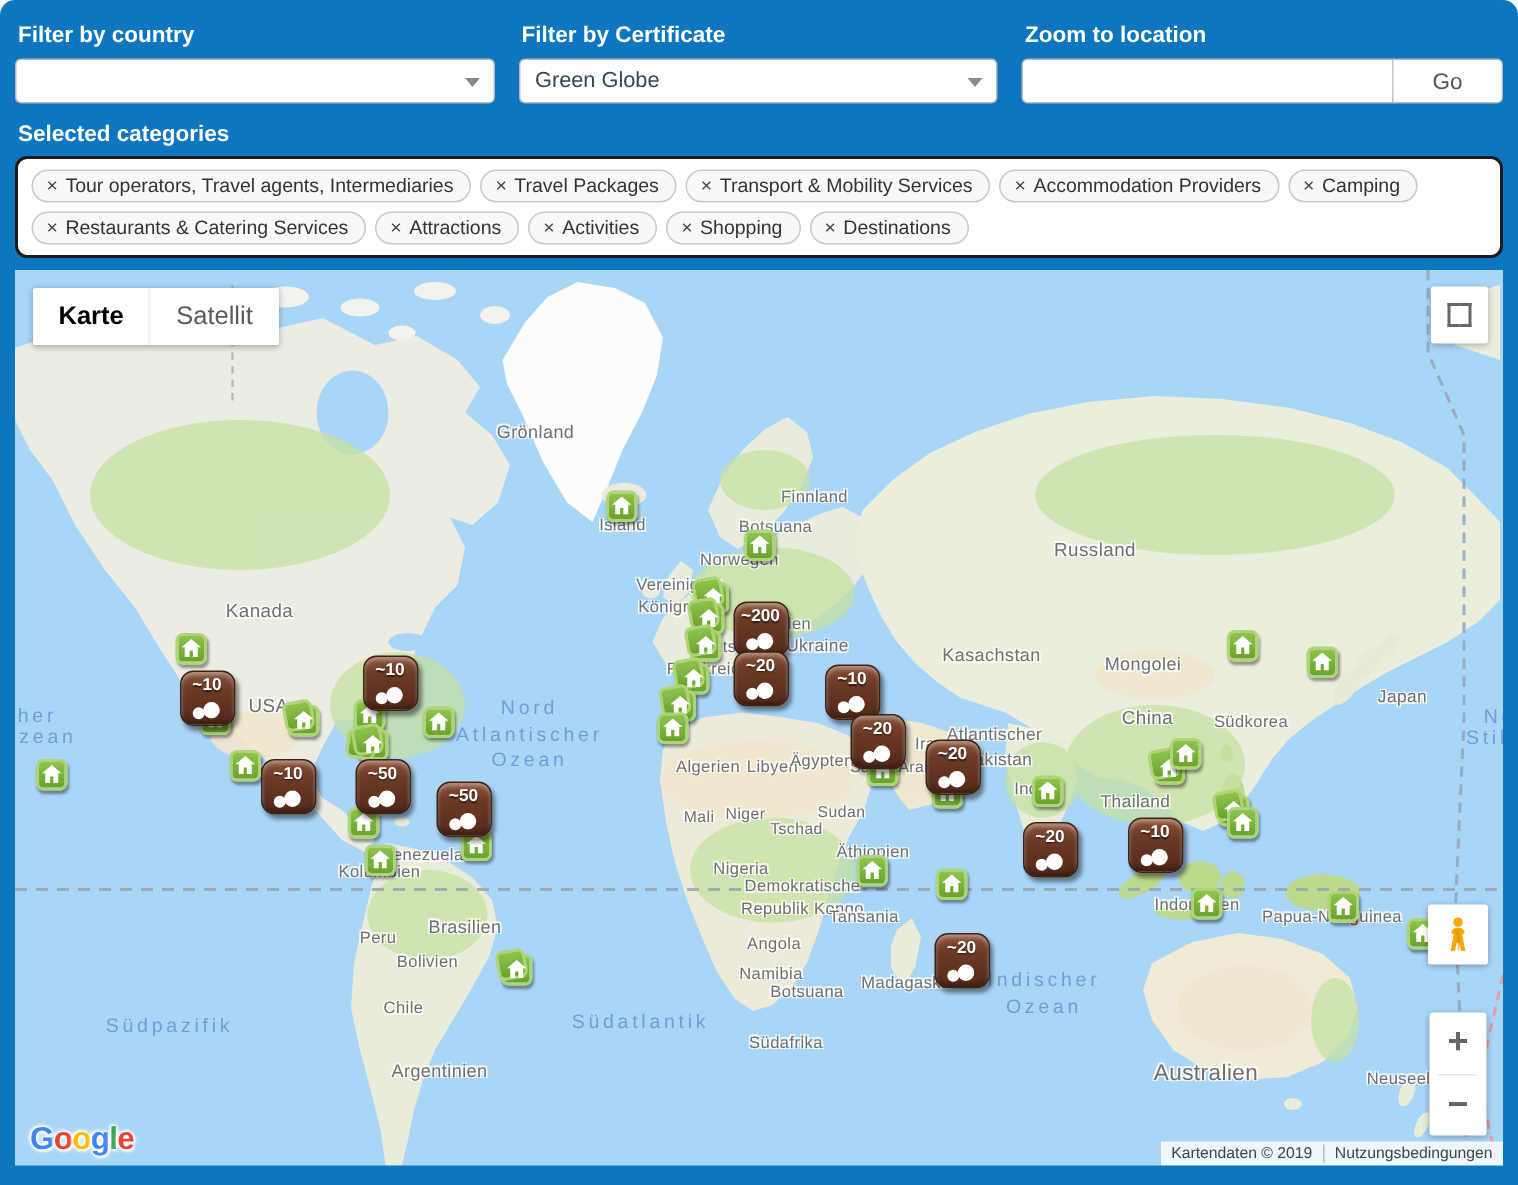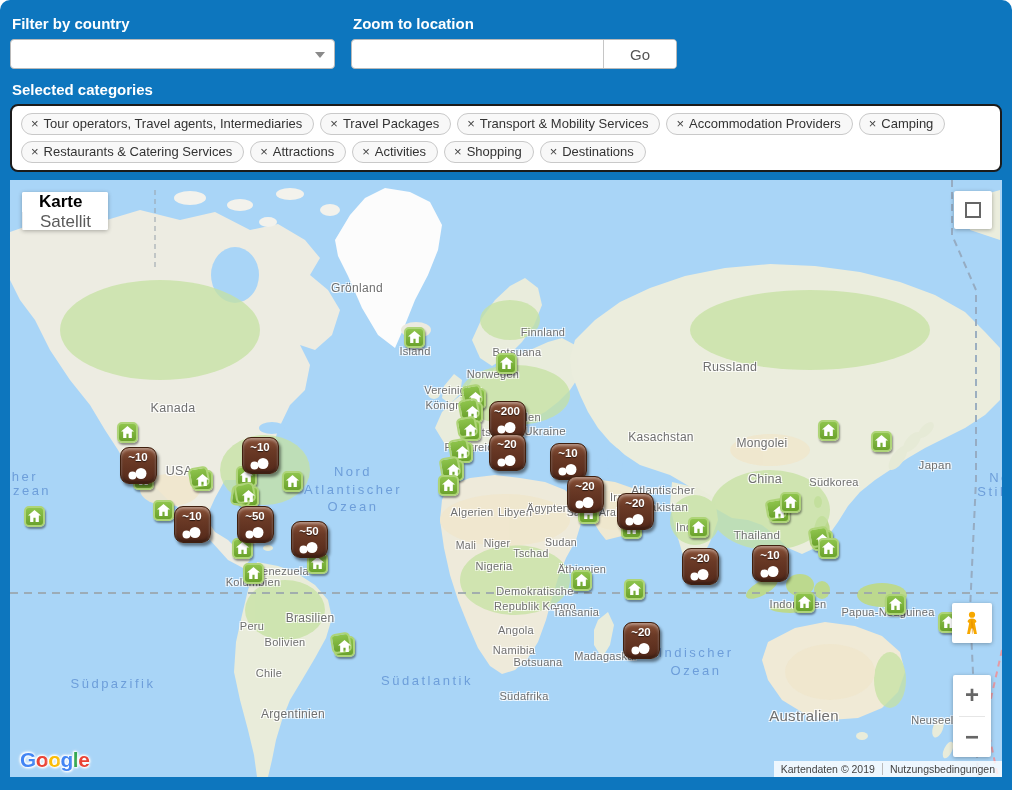--- a/index.html
+++ b/index.html
@@ -44,21 +44,21 @@
   .cl-dots{position:absolute;left:5px;bottom:3px;}
   .house{position:absolute;width:21px;height:21px;border-radius:5px;z-index:2;cursor:pointer;box-sizing:border-box;
     background:linear-gradient(180deg,#8ec44c,#6ba22d);border:2px solid #aed478;
     box-shadow:1px 2px 2px rgba(0,0,0,.4);display:grid;place-items:center;}
   .house.s2::before,.house.s3::before{content:"";position:absolute;top:-5px;left:-5px;width:16px;height:16px;border-radius:5px;
     background:linear-gradient(180deg,#8ec44c,#6ba22d);border:2px solid #aed478;transform:rotate(-10deg);z-index:-1;}
   .house.s3::after{content:"";position:absolute;top:-2px;left:-9px;width:16px;height:16px;border-radius:5px;
     background:linear-gradient(180deg,#8ec44c,#6ba22d);border:2px solid #aed478;transform:rotate(8deg);z-index:-2;}
   
   .maptype{position:absolute;left:12px;top:12px;display:flex;height:38px;z-index:5;border-radius:2px;overflow:hidden;
-    box-shadow:0 1px 4px rgba(0,0,0,.3);background:#fff;flex-direction:column;}
+    box-shadow:0 1px 4px rgba(0,0,0,.3);background:#fff;}
   .maptype .mt{padding:0 17px;display:flex;align-items:center;font-size:17px;cursor:pointer;background:#fff;}
   .mt.karte{color:#000;font-weight:bold;}
   .mt.sat{color:#5b5b5b;border-left:1px solid #ededed;}
   .fsbtn{position:absolute;right:10px;top:11px;width:38px;height:38px;background:#fff;border-radius:2px;z-index:5;
     box-shadow:0 1px 4px rgba(0,0,0,.3);display:grid;place-items:center;cursor:pointer;}
   .fsicon{width:16px;height:16px;position:relative;}
   .fsicon i{position:absolute;width:6px;height:6px;border:2px solid #666;}
   .fsicon i:nth-child(1){left:0;top:0;border-right:none;border-bottom:none;}
   .fsicon i:nth-child(2){right:0;top:0;border-left:none;border-bottom:none;}
   .fsicon i:nth-child(3){left:0;bottom:0;border-right:none;border-top:none;}
@@ -85,20 +85,27 @@
 <div class="app">
 
   <div class="filters-row">
     <div class="fcol">
       <div class="flabel">Filter by country</div>
       <div class="select">
         <span></span>
         <span class="caret"></span>
       </div>
     </div>
+    <div class="fcol">
+      <div class="flabel">Filter by Certificate</div>
+      <div class="select">
+        <span>Green Globe</span>
+        <span class="caret"></span>
+      </div>
+    </div>
     <div class="fcol last">
       <div class="flabel">Zoom to location</div>
       <div class="zoombox">
         <input type="text" value="" style="">
         <div class="gobtn">Go</div>
       </div>
     </div>
   </div>
 
   <div class="selcat-label">Selected categories</div>
@@ -268,21 +275,21 @@
         </div>
         <div class="maplabel c" style="left: 487px; top: 363px; font-size: 10.5px;">
           <div>Niger</div>
         </div>
         <div class="maplabel c" style="left: 521px; top: 373px; font-size: 10.5px;">
           <div>Tschad</div>
         </div>
         <div class="maplabel c" style="left: 551px; top: 362px; font-size: 10.5px;">
           <div>Sudan</div>
         </div>
-        <div class="maplabel c" style="left: 484px; top: 386px; font-size: 11px;">
+        <div class="maplabel c" style="left: 484px; top: 400px; font-size: 11px;">
           <div>Nigeria</div>
         </div>
         <div class="maplabel c" style="left: 572px; top: 389px; font-size: 11px;">
           <div>Äthiopien</div>
         </div>
         <div class="maplabel c" style="left: 525px; top: 419px; font-size: 11px;">
           <div>Demokratische</div>
           <div>Republik Kongo</div>
         </div>
         <div class="maplabel c" style="left: 566px; top: 432px; font-size: 11px;">

